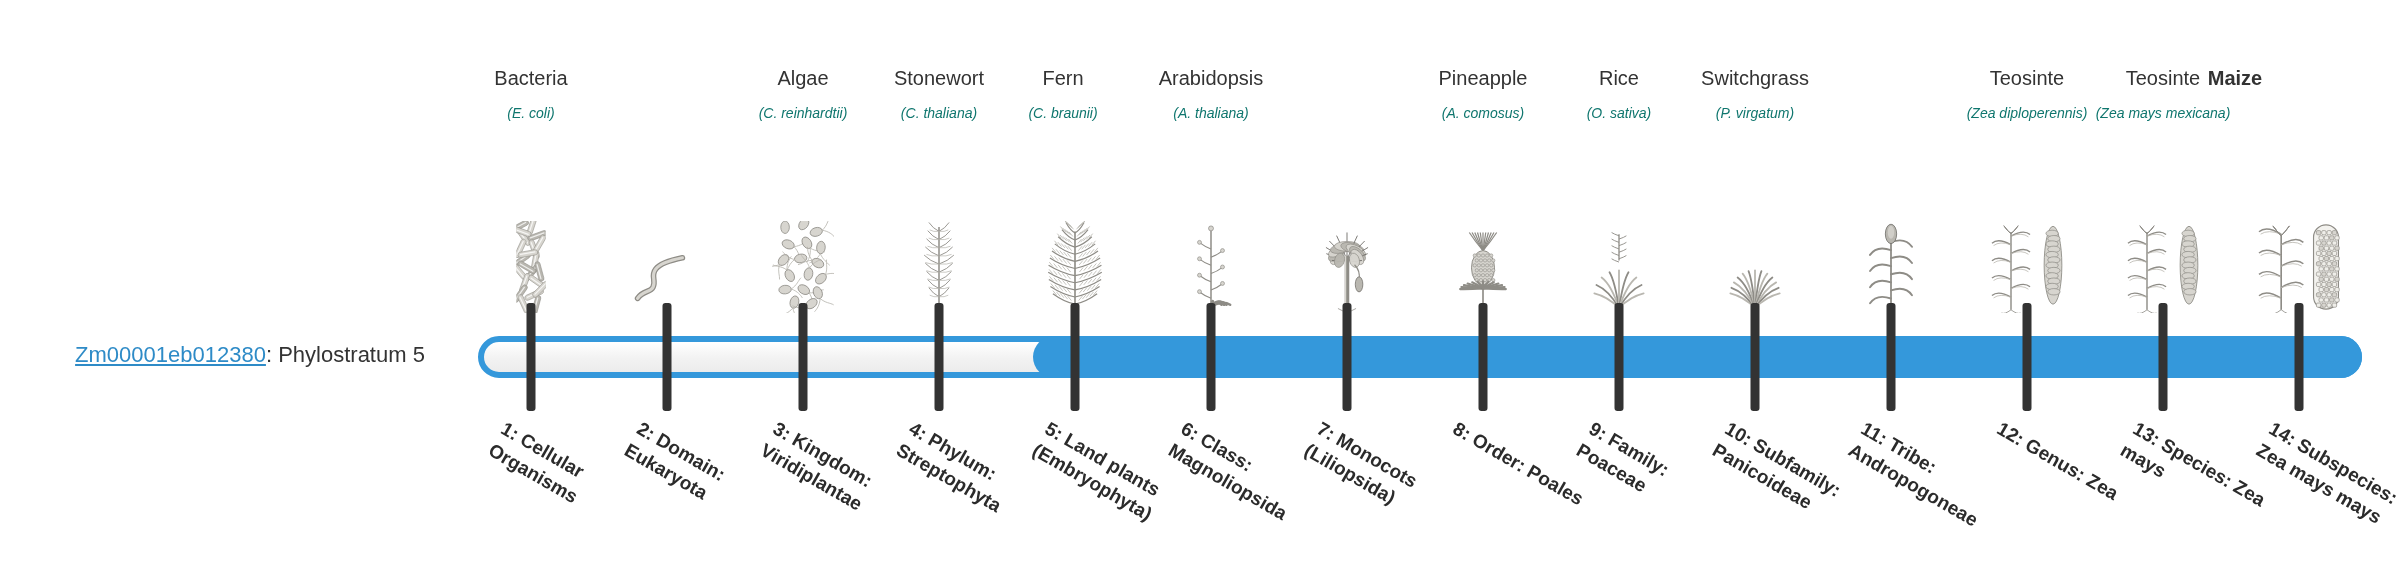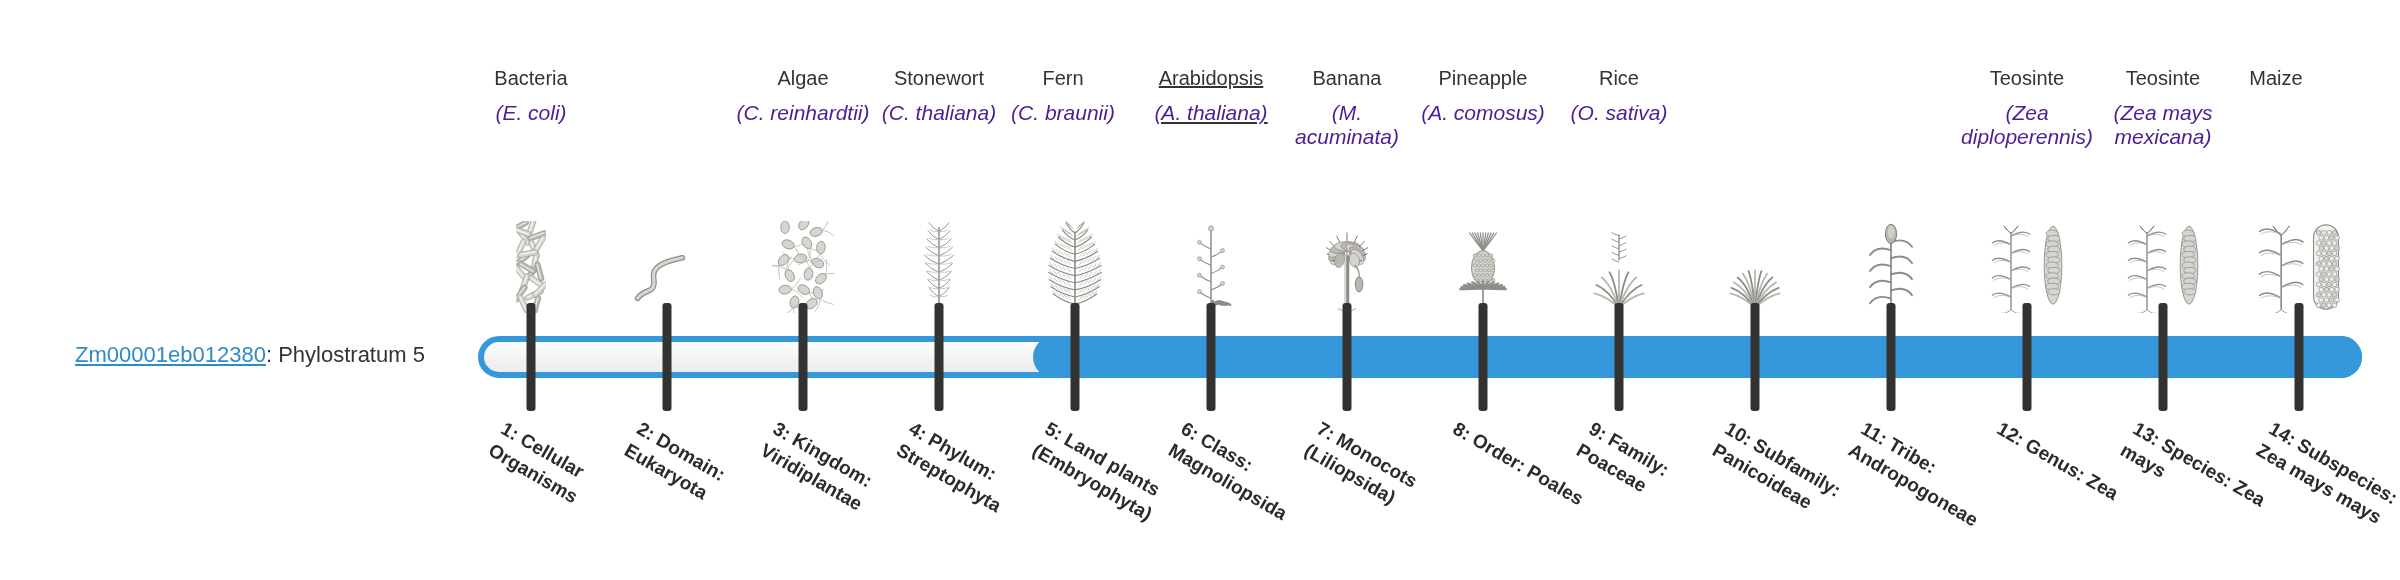--- a/index.html
+++ b/index.html
@@ -47,24 +47,24 @@
     margin-top:29px;
   }
   .sp-common{
     font-size:20px;
     line-height:26px;
     color:#333333;
     white-space:nowrap;
   }
   .sp-sci{
     margin-top:10px;
-    font-size:21px;
+    font-size:14px;
     line-height:24px;
     font-style:italic;
-    color:#4c1d95;
+    color:#0f766e;
   }
 
   
   .illus-row{
     position:absolute;
     left:463px;
     top:168px;
     width:1672px;
     height:145px;
   }
@@ -164,45 +164,45 @@
      <div class="sp-sci">(C. reinhardtii)</div>
       </div>
       <div class="species-col" style="left: 408px;">
         <div class="sp-common">Stonewort</div>
      <div class="sp-sci">(C. thaliana)</div>
       </div>
       <div class="species-col" style="left: 532px;">
         <div class="sp-common">Fern</div>
      <div class="sp-sci">(C. braunii)</div>
       </div>
-      <div class="species-col" style="left: 680px; text-decoration: underline;">
+      <div class="species-col" style="left: 680px;">
         <div class="sp-common">Arabidopsis</div>
      <div class="sp-sci">(A. thaliana)</div>
-      </div>
-      <div class="species-col" style="left: 816px;">
-        <div class="sp-common">Banana</div>
-     <div class="sp-sci">(M. acuminata)</div>
       </div>
       <div class="species-col" style="left: 952px;">
         <div class="sp-common">Pineapple</div>
      <div class="sp-sci">(A. comosus)</div>
       </div>
       <div class="species-col" style="left: 1088px;">
         <div class="sp-common">Rice</div>
      <div class="sp-sci">(O. sativa)</div>
       </div>
+      <div class="species-col" style="left: 1224px;">
+        <div class="sp-common">Switchgrass</div>
+     <div class="sp-sci">(P. virgatum)</div>
+      </div>
       <div class="species-col" style="left: 1496px;">
         <div class="sp-common">Teosinte</div>
      <div class="sp-sci">(Zea diploperennis)</div>
       </div>
       <div class="species-col" style="left: 1632px;">
         <div class="sp-common">Teosinte</div>
      <div class="sp-sci">(Zea mays mexicana)</div>
       </div>
-      <div class="species-col" style="left: 1745px;">
+      <div class="species-col" style="left: 1704px; font-weight: bold;">
         <div class="sp-common">Maize</div>
       </div>
     </div>
 
   <div class="illus-row" id="illus-row">
       <div class="illus-cell" style="left: 0px;">
         <svg width="64" height="92" viewBox="0 0 56 175">
     <clipPath id="bclip">
             <rect x="0" y="0" width="56" height="175"></rect>
           </clipPath>

